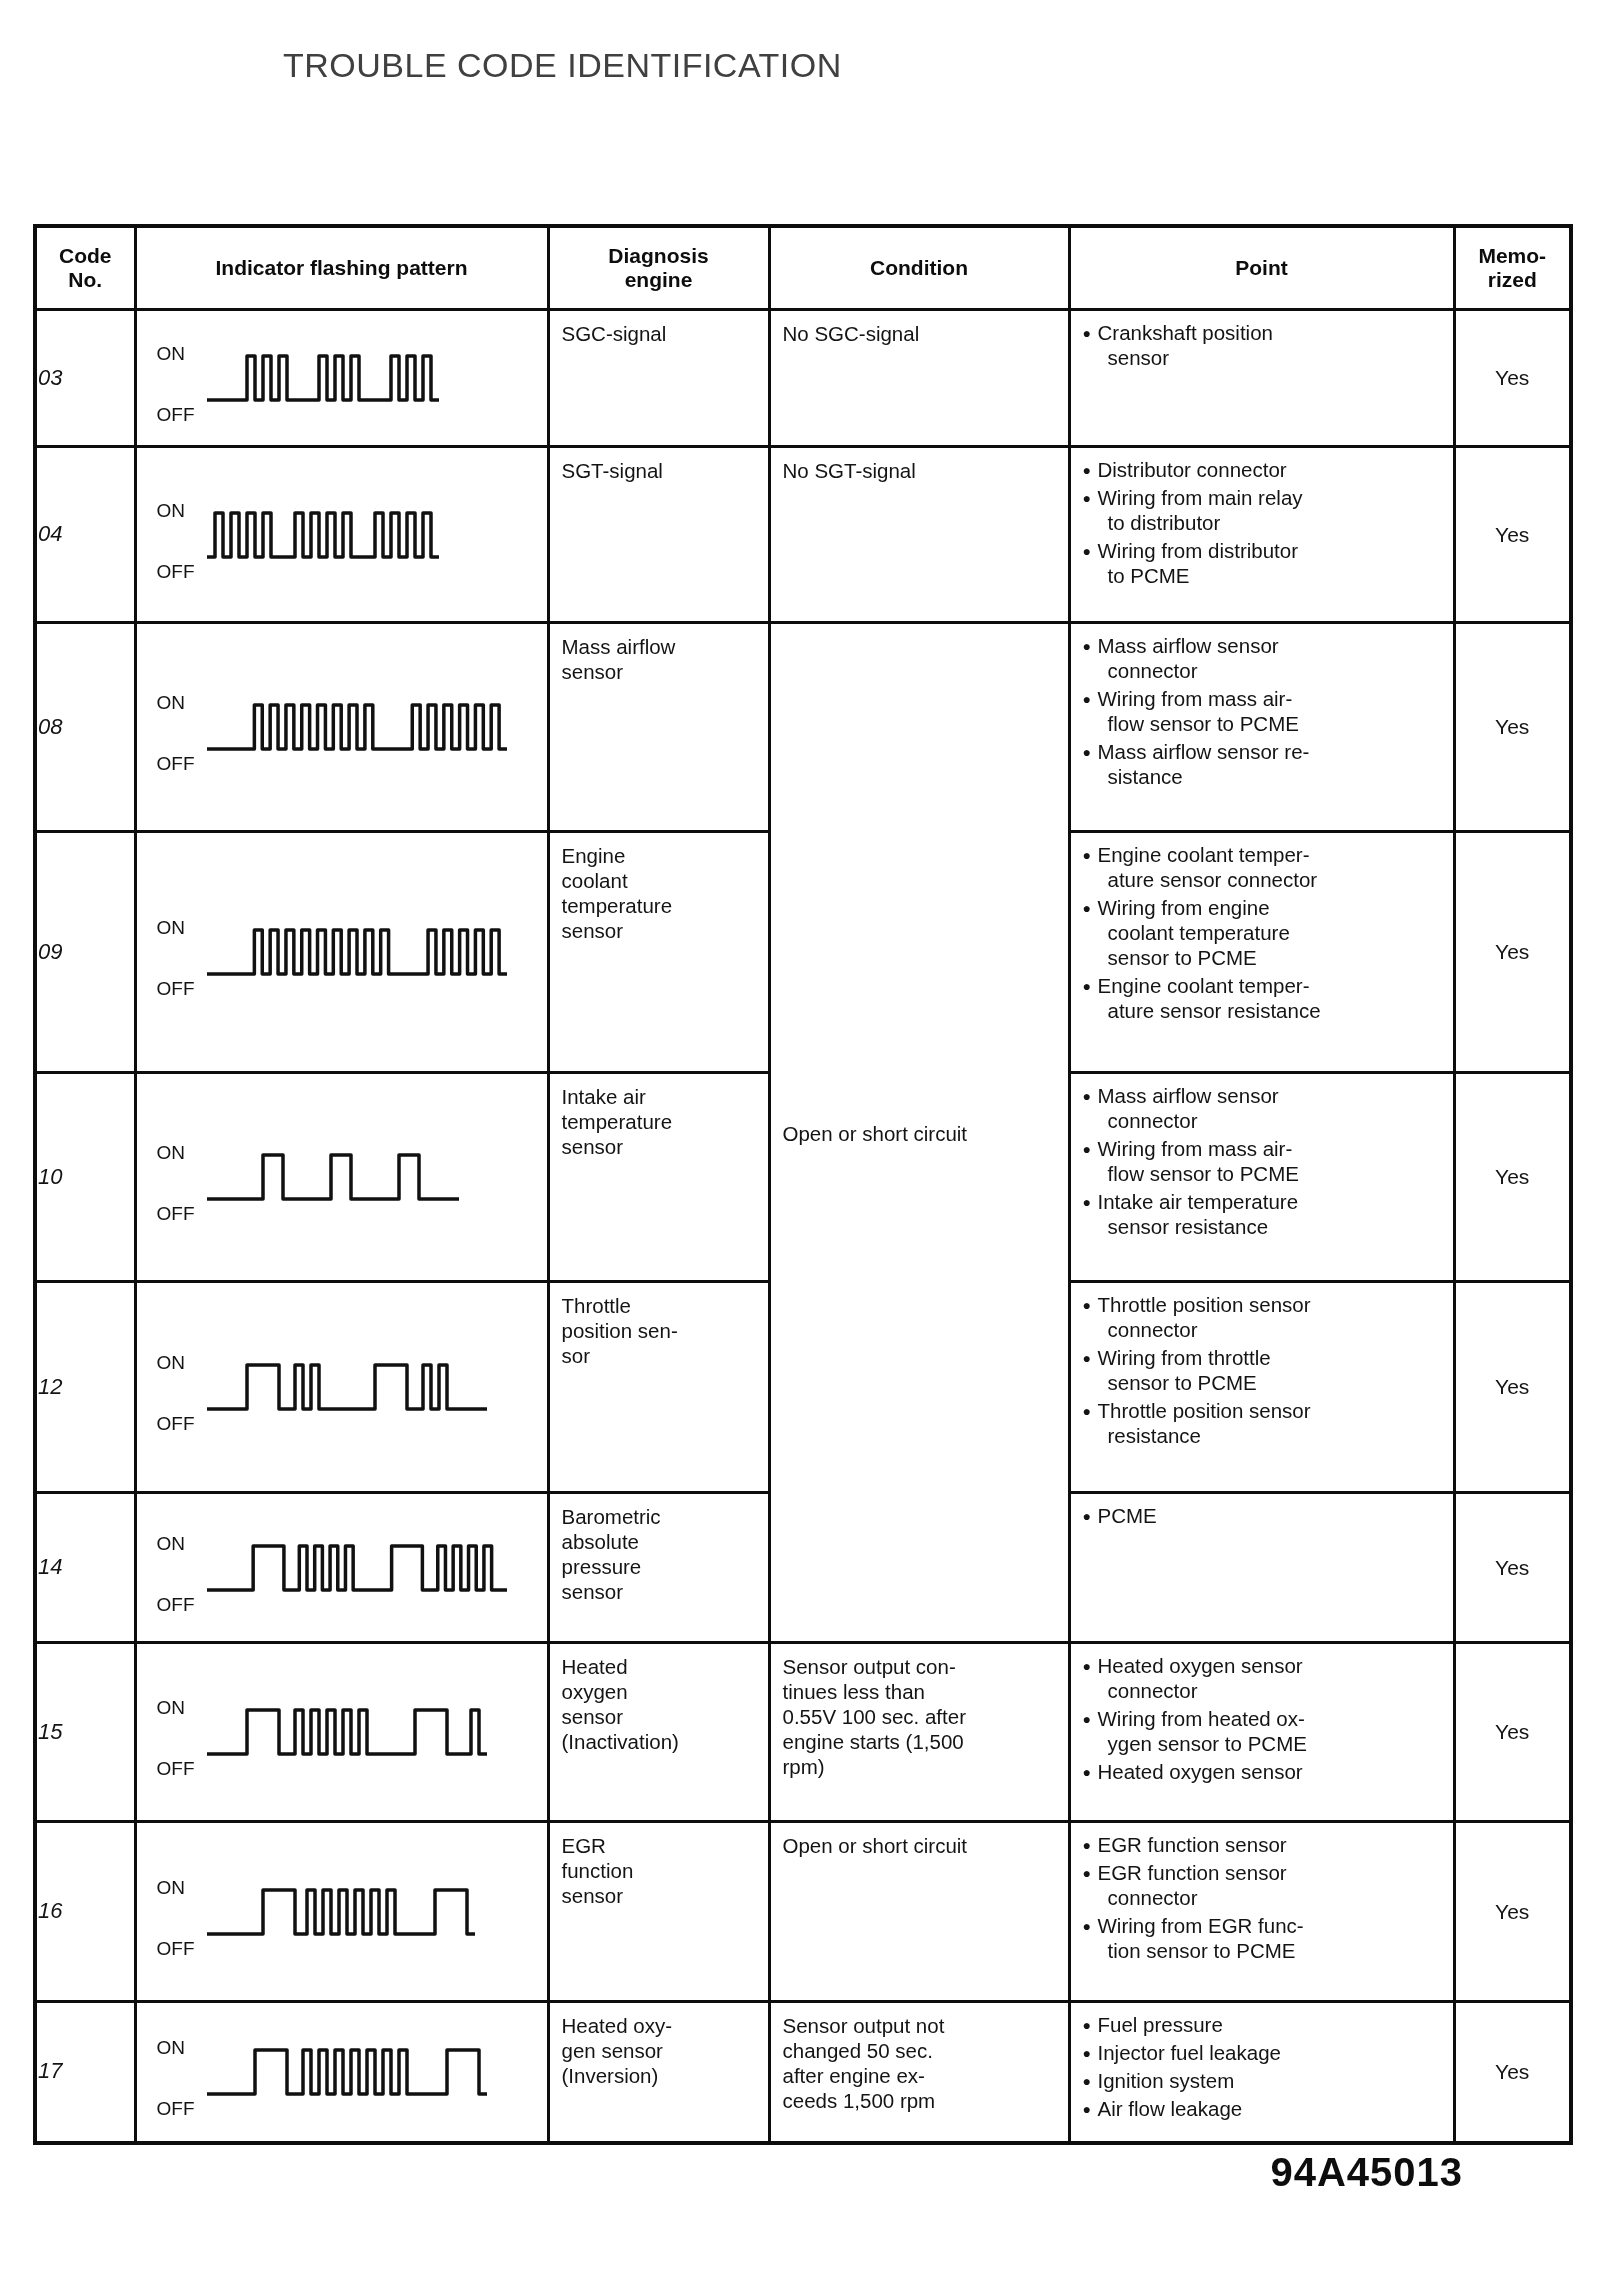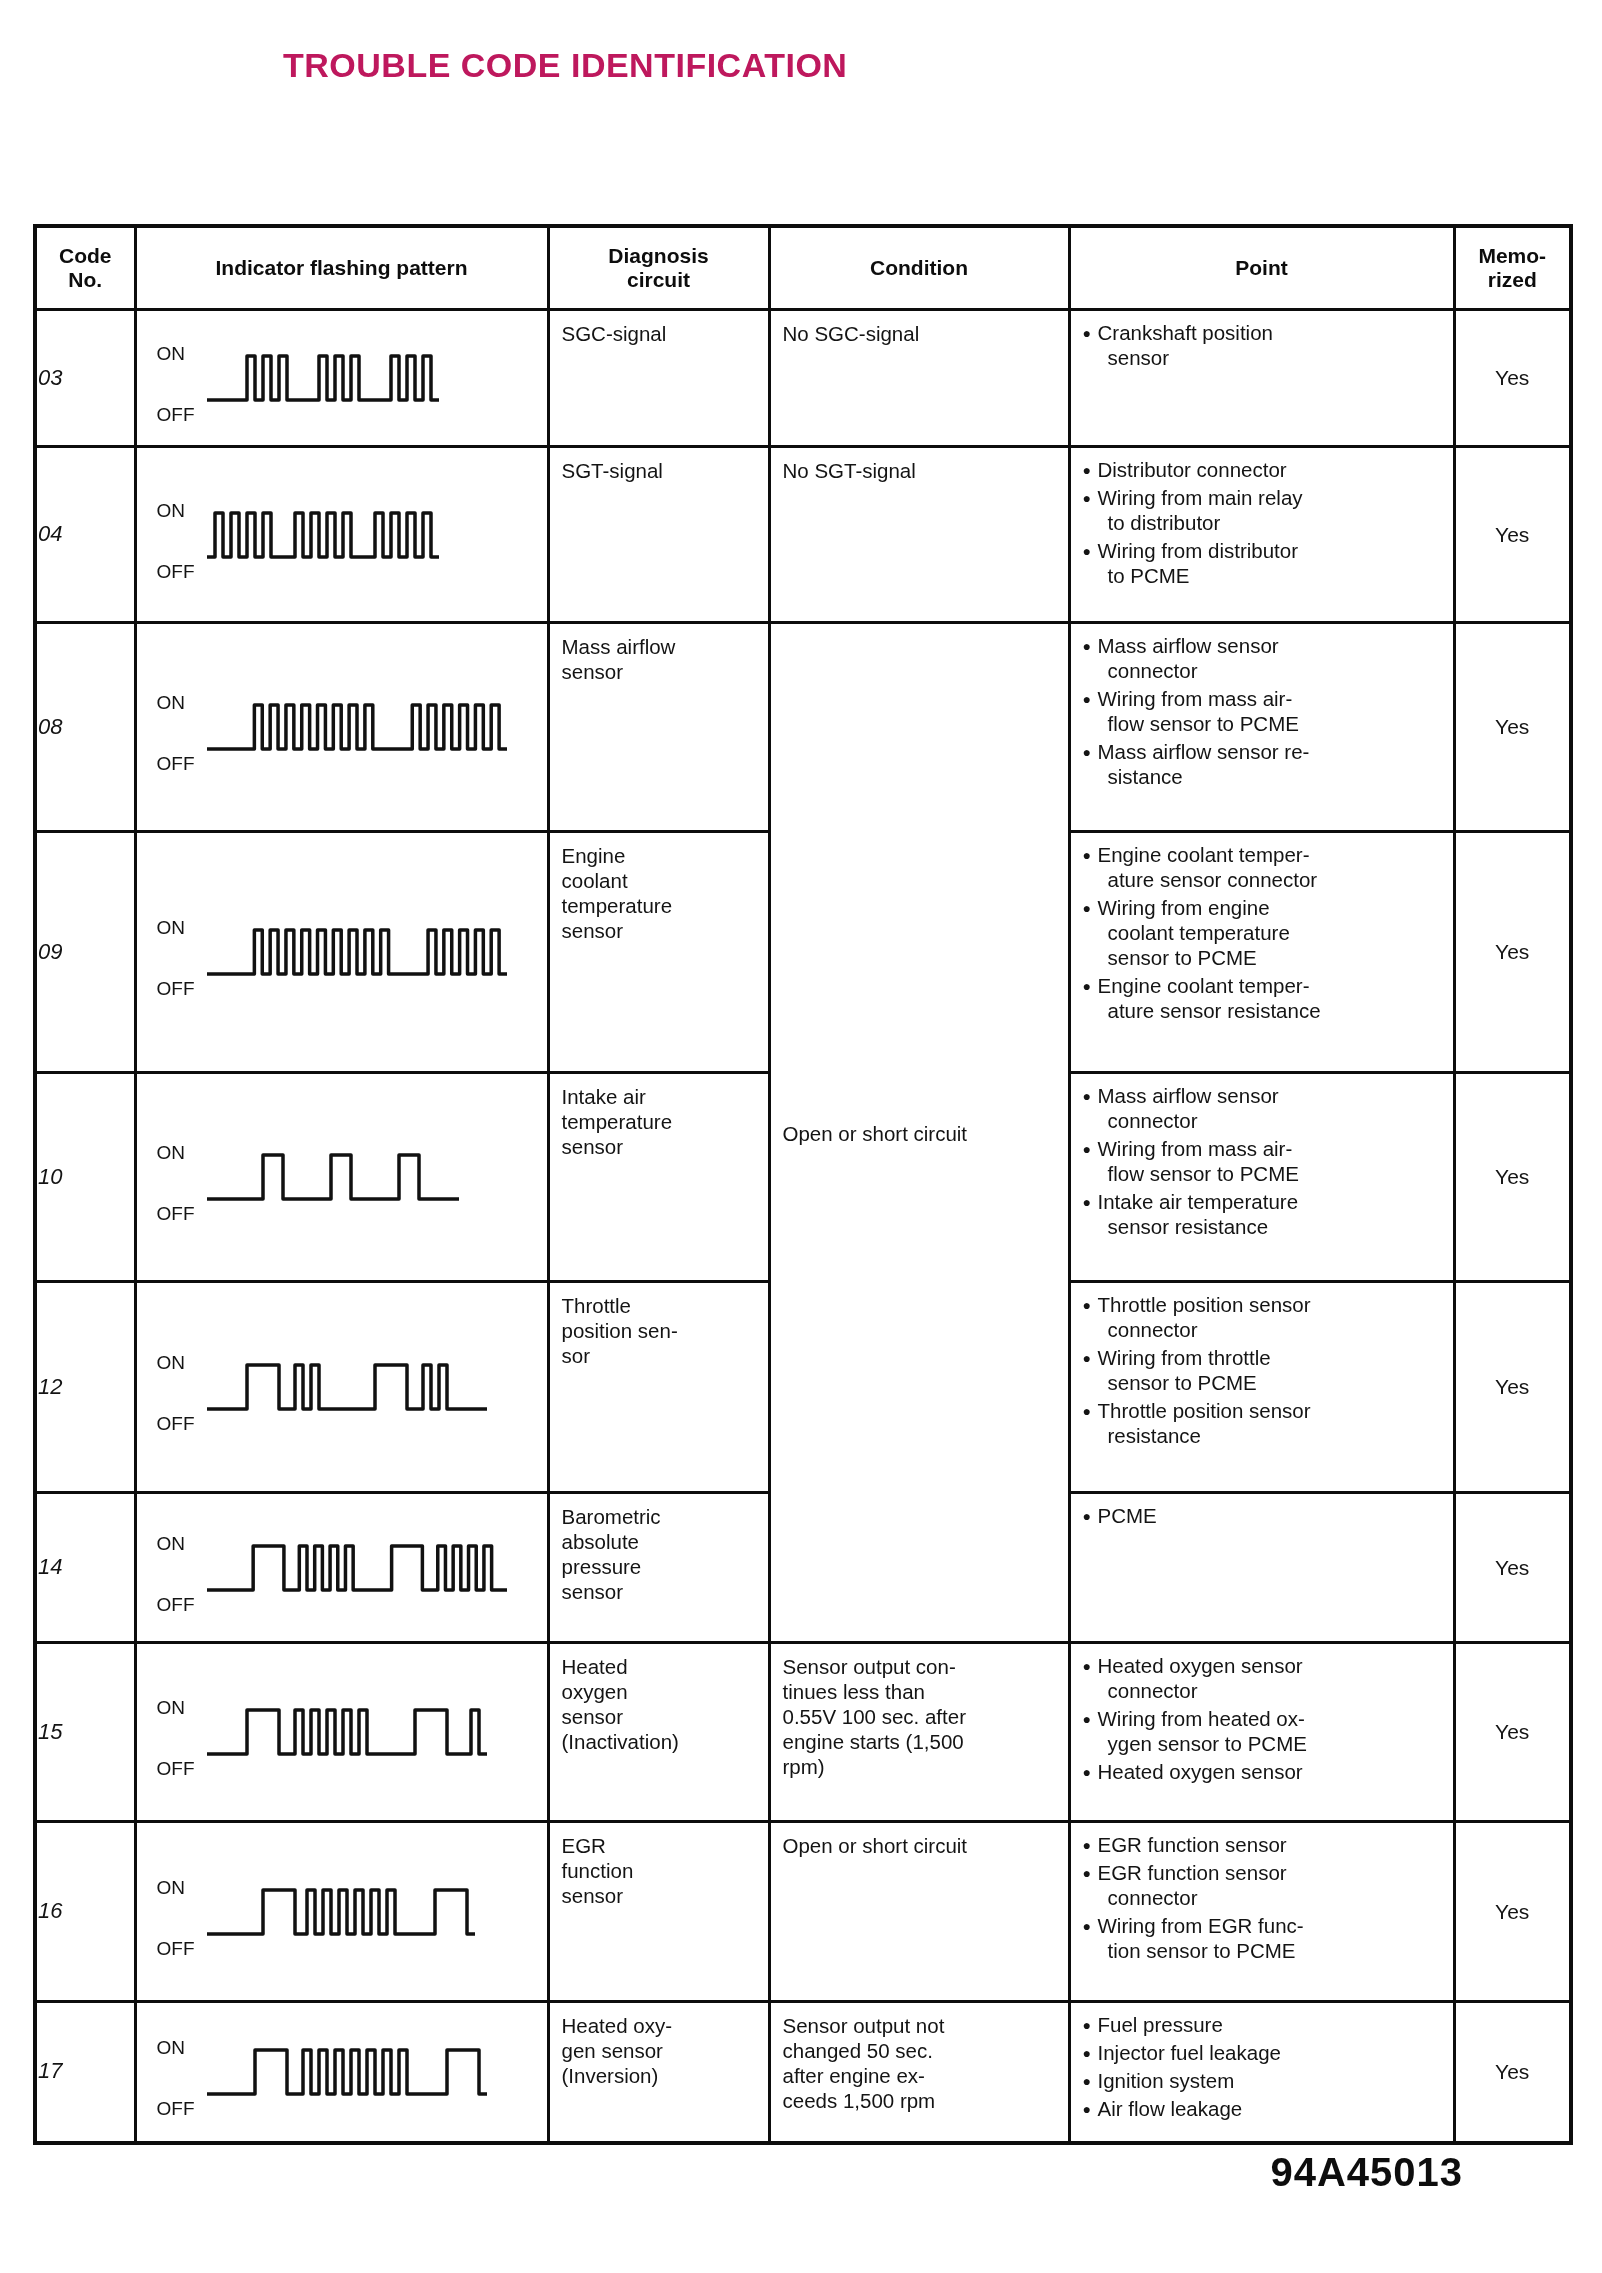--- a/index.html
+++ b/index.html
@@ -14,23 +14,23 @@
     width: 1602px;
     height: 2273px;
     background: #ffffff;
     overflow: hidden;
   }
   .title {
     position: absolute;
     left: 283px;
     top: 46px;
     font-size: 34px;
-    font-weight: bold;
+    font-weight: normal;
     letter-spacing: 0.5px;
-    color: #be185d;
+    color: #404040;
   }
   table.tct {
     position: absolute;
     left: 33px;
     top: 224px;
     width: 1536px;
     border-collapse: collapse;
     table-layout: fixed;
     border: 4px solid #0d0d0d;
   }
@@ -150,21 +150,21 @@
       <col style="width:300px">
       <col style="width:385px">
       <col style="width:117px">
     </colgroup>
     <thead>
       <tr>
         <th>Code
 No.</th>
         <th>Indicator flashing pattern</th>
         <th>Diagnosis
-circuit</th>
+engine</th>
         <th>Condition</th>
         <th>Point</th>
         <th>Memo-
 rized</th>
       </tr>
     </thead>
     <tbody>
         <tr>
           <td class="code">03</td>
           <td class="pattern">

